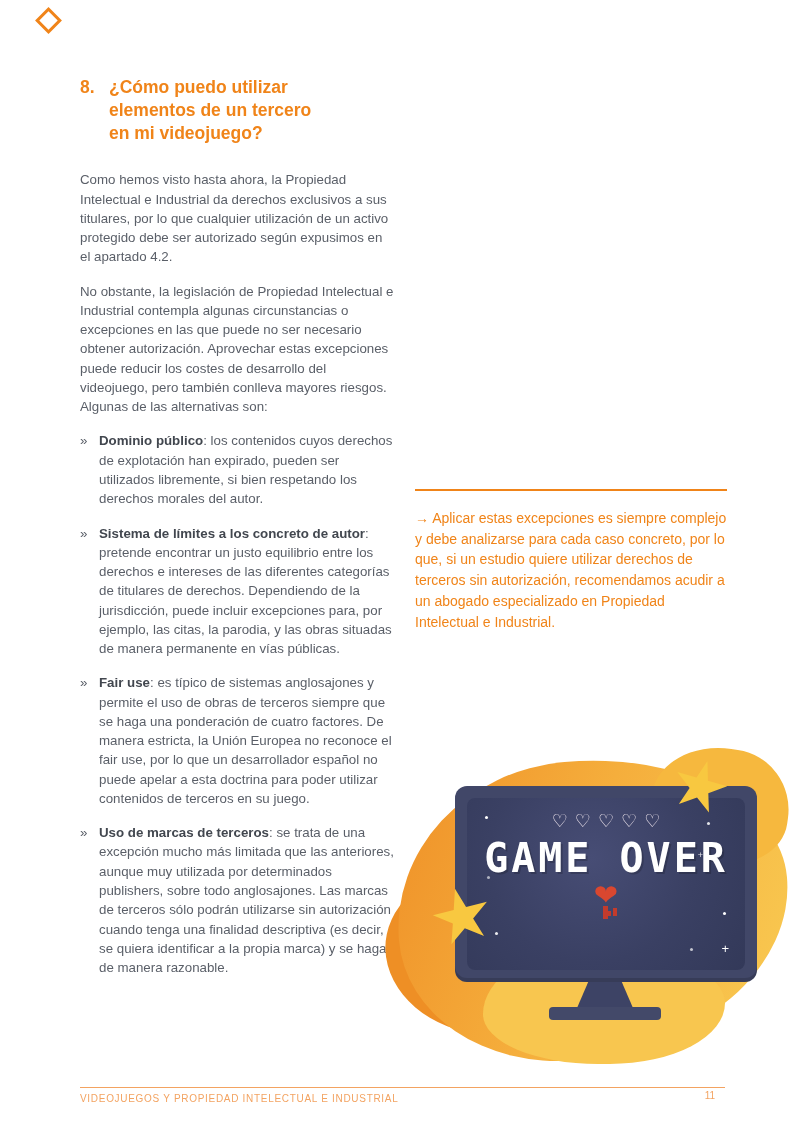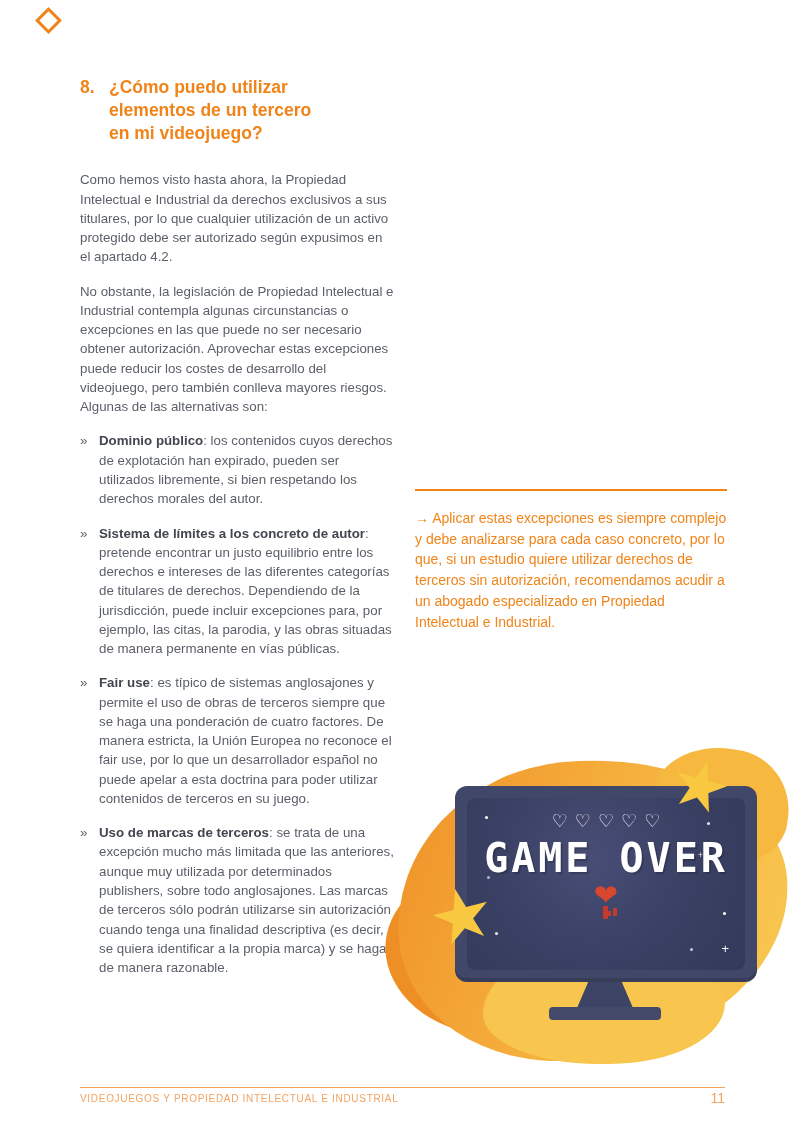--- a/index.html
+++ b/index.html
@@ -122,21 +122,21 @@
   .star {
     position:absolute; background:#F8C840; z-index:3;
     clip-path:polygon(50% 0%,61% 35%,98% 35%,68% 57%,79% 91%,50% 70%,21% 91%,32% 57%,2% 35%,39% 35%);
   }
   .star1 { left:288px; top:14px;  width:54px; height:54px; transform:rotate(16deg); }
   .star2 { left:48px;  top:142px; width:58px; height:58px; transform:rotate(-14deg); }
 
   
   .footer-rule { position:absolute; left:80px; top:1087px; width:645px; height:1px; background:#F3A361; }
   .footer-title { position:absolute; left:80px; top:1093px; font-size:10px; letter-spacing:.7px; color:#F3A361; }
-  .page-num { position:absolute; left:695px; top:1090px; width:30px; text-align:right; font-size:14px; color:#F3A361; }
+  .page-num { position:absolute; left:695px; top:1090px; width:30px; text-align:center; font-size:10px; color:#F3A361; }
 </style>
 </head>
 <body>
 
 <div class="page">
 
   <div class="diamond"></div>
 
   <div class="left-col">
     <h1 class="heading">

